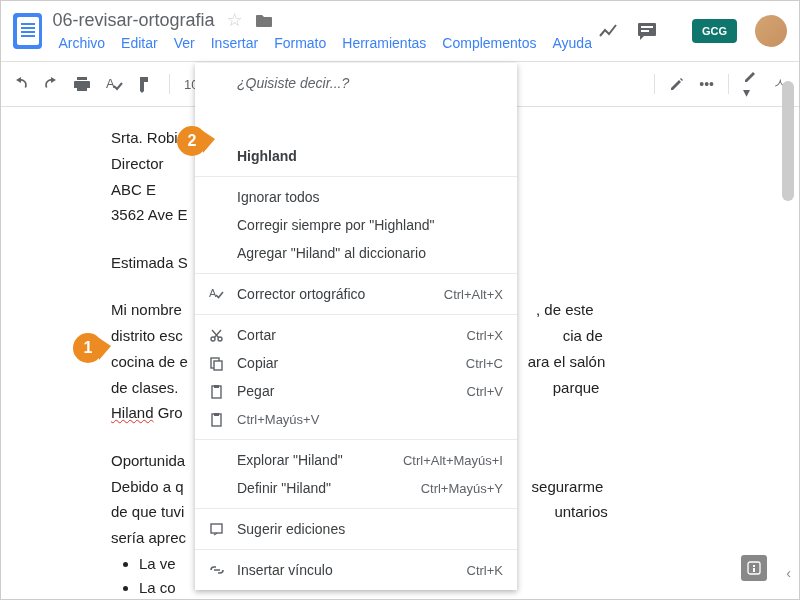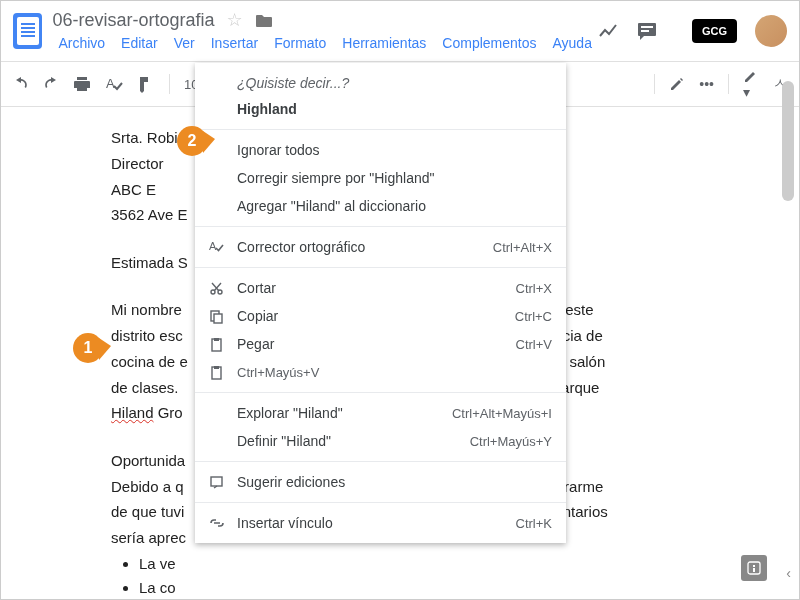--- a/index.html
+++ b/index.html
@@ -10,42 +10,42 @@
 .logo-inner { width: 22px; height: 28px; background: #fff; border-radius: 2px; position: relative; }
 .logo-inner::before { content: ''; position: absolute; left: 4px; top: 6px; width: 14px; height: 2px; background: #4285f4; box-shadow: 0 4px 0 #4285f4, 0 8px 0 #4285f4, 0 12px 0 #4285f4; }
 .title-area { flex: 1; }
 .doc-title { font-size: 18px; color: #5f6368; display: flex; align-items: center; gap: 12px; }
 .star { color: #ccc; font-size: 18px; }
 .folder-icon { color: #888; font-size: 16px; }
 .menubar { display: flex; gap: 4px; font-size: 14px; color: #3b82f6; margin-top: 2px; }
 .menubar span { padding: 2px 6px; cursor: pointer; font-family: 'Segoe UI', Arial, sans-serif; }
 .header-right { display: flex; align-items: center; gap: 18px; }
 .icon-btn { color: #5f6368; font-size: 20px; }
-.share-btn { background: #000000; color: #fff; padding: 6px 10px; border-radius: 4px; font-size: 11px; font-weight: bold; margin-left: 16px; }
+.share-btn { background: #0f766e; color: #fff; padding: 6px 10px; border-radius: 4px; font-size: 11px; font-weight: bold; margin-left: 16px; }
 .avatar { width: 32px; height: 32px; border-radius: 50%; background: linear-gradient(135deg, #d4a574, #c89060); }
 
 .toolbar { border-top: 1px solid #e0e0e0; border-bottom: 1px solid #e0e0e0; padding: 6px 12px; display: flex; align-items: center; gap: 14px; color: #5f6368; font-size: 14px; }
 .toolbar .zoom { font-size: 13px; }
 .toolbar-right { margin-left: auto; display: flex; align-items: center; gap: 14px; }
 .divider { width: 1px; height: 20px; background: #e0e0e0; }
 
 .doc-area { position: relative; padding: 20px 0 0 110px; font-size: 15px; font-family: Arial, sans-serif; color: #222; line-height: 1.45; }
 .doc-area p { margin-bottom: 4px; }
 .wavy { text-decoration: underline wavy #d93025; text-decoration-thickness: 1px; }
 .bullets { margin: 4px 0 16px 28px; }
 .bullets li { list-style: disc; margin-bottom: 2px; }
 
-.context-menu { position: absolute; top: 62px; left: 194px; width: 371px; background: #fff; box-shadow: 0 2px 6px rgba(0,0,0,0.3); z-index: 100; font-size: 14px; color: #3c4043; padding: 6px 0; }
+.context-menu { position: absolute; top: 62px; left: 194px; width: 322px; background: #fff; box-shadow: 0 2px 6px rgba(0,0,0,0.3); z-index: 100; font-size: 14px; color: #3c4043; padding: 6px 0; }
 .cm-item { display: flex; align-items: center; padding: 5.5px 14px; cursor: pointer; min-height: 28px; }
 .cm-icon { width: 28px; display: inline-flex; align-items: center; justify-content: flex-start; color: #5f6368; font-size: 16px; }
 .cm-label { flex: 1; }
 .cm-shortcut { color: #5f6368; font-size: 13px; }
 .cm-sep { height: 1px; background: #e8eaed; margin: 6px 0; }
 .cm-header { font-style: italic; color: #5f6368; padding: 6px 14px 4px 42px; font-size: 14px; }
-.cm-bold { font-weight: bold; padding-left: 42px; }
+.cm-bold { font-weight: bold; padding-left: 42px; margin-top: 47px; }
 
 .callout { position: absolute; width: 30px; height: 30px; background: #ec8b22; border-radius: 50%; display: flex; align-items: center; justify-content: center; color: #fff; font-weight: bold; font-size: 16px; z-index: 200; }
 .callout::after { content: ''; position: absolute; width: 0; height: 0; }
 .callout-1 { top: 332px; left: 72px; }
 .callout-1::after { right: -8px; top: 5px; border-left: 12px solid #ec8b22; border-top: 8px solid transparent; border-bottom: 14px solid transparent; }
 .callout-2 { top: 125px; left: 176px; }
 .callout-2::after { right: -8px; top: 5px; border-left: 12px solid #ec8b22; border-top: 8px solid transparent; border-bottom: 14px solid transparent; }
 
 .scrollbar { position: absolute; right: 3px; top: 76px; width: 14px; height: 510px; }
 .scroll-thumb { background: #ccc; width: 12px; height: 120px; border-radius: 6px; margin-top: 4px; }

